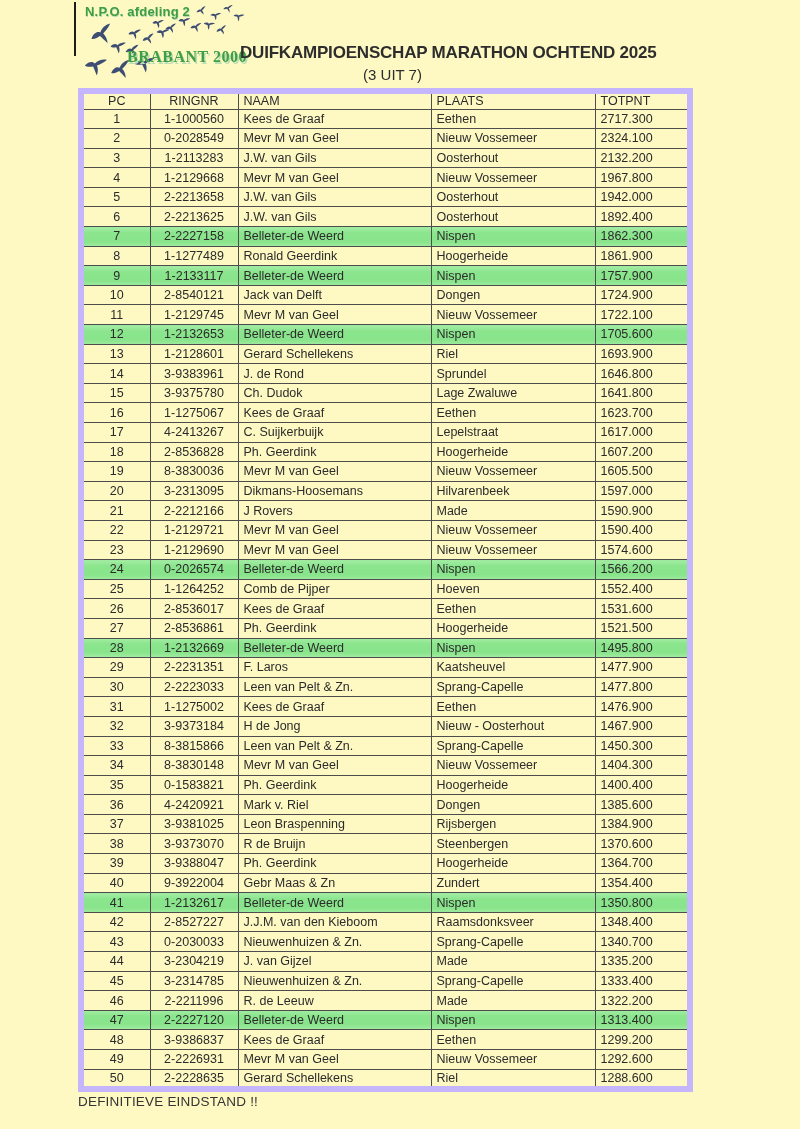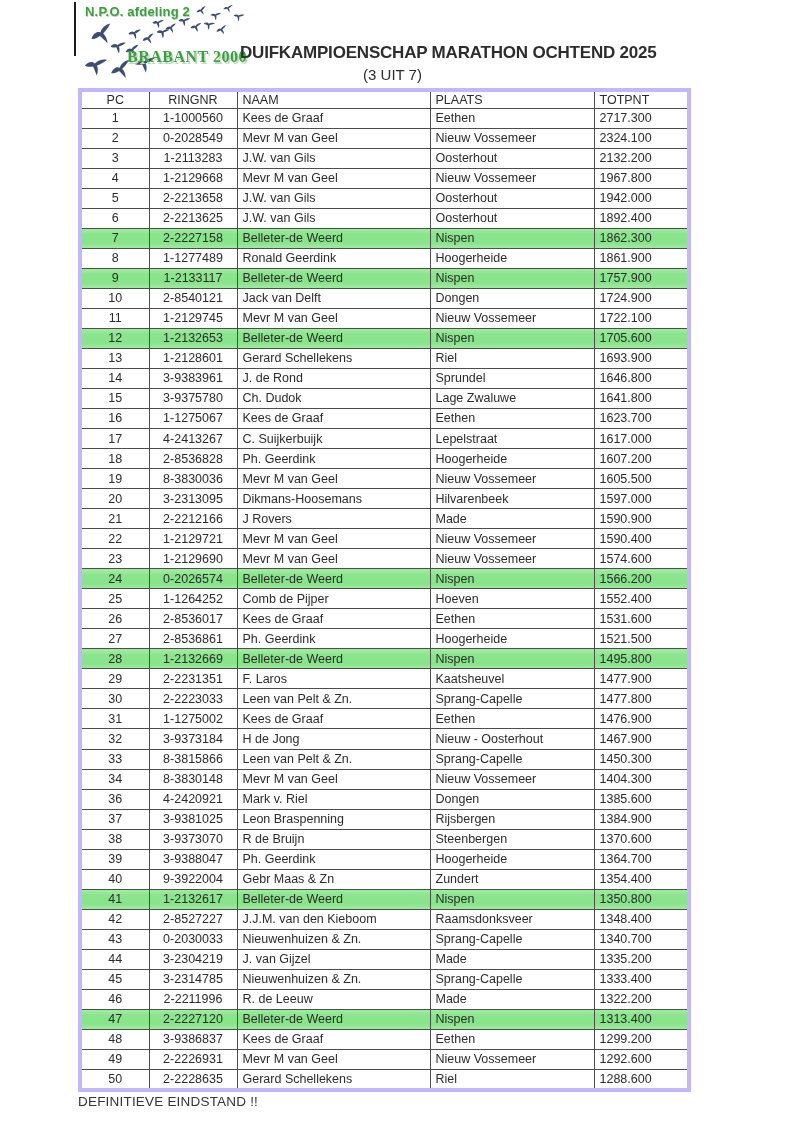--- a/index.html
+++ b/index.html
@@ -1,21 +1,21 @@
 <!DOCTYPE html>
 <html><head>
 <meta charset="utf-8">
 <style>
   * { margin: 0; padding: 0; box-sizing: border-box; }
   html, body { background: #e8e8e8; }
   .page {
     position: relative;
     width: 800px;
     height: 1129px;
-    background: #ffffff;
+    background: #fef9c3;
     font-family: "Liberation Sans", sans-serif;
     color: #2b2b2b;
     overflow: hidden;
   }
   
   .scan-line {
     position: absolute;
     left: 74px; top: 2px;
     width: 2px; height: 54px;
     background: #1c1c1c;
@@ -74,21 +74,21 @@
   table.results th, table.results td {
     border: 1px solid #4d4d4d;
     height: 18px;
     padding: 0 2px 0 5px;
     white-space: nowrap;
     overflow: hidden;
     font-weight: 400;
     text-align: left;
     color: #2b2b2b;
   }
-  table.results { border: 4px solid #c4b5fd; padding-left: 15px; }
+  table.results { border: 6px solid #c4b5fd; padding-left: 15px; }
   table.results th.c-pc, table.results td.c-pc,
   table.results th.c-ringnr, table.results td.c-ringnr {
     text-align: center;
     padding: 0;
   }
   tr.hl td {
     background: linear-gradient(180deg, #a4eda5 0%, #8ae58c 30%, #88e48a 75%, #9dea9e 100%);
   }
   tr.oh-right td:last-child { position: relative; margin-left: 31px; }
   tr.oh-right td:last-child::after {
@@ -410,20 +410,27 @@
       <td class="c-totpnt">1450.300</td>
     </tr>
         <tr>
       <td class="c-pc">34</td>
       <td class="c-ringnr">8-3830148</td>
       <td class="c-naam">Mevr M van Geel</td>
       <td class="c-plaats">Nieuw Vossemeer</td>
       <td class="c-totpnt">1404.300</td>
     </tr>
         <tr>
+      <td class="c-pc">35</td>
+      <td class="c-ringnr">0-1583821</td>
+      <td class="c-naam">Ph. Geerdink</td>
+      <td class="c-plaats">Hoogerheide</td>
+      <td class="c-totpnt">1400.400</td>
+    </tr>
+        <tr>
       <td class="c-pc">36</td>
       <td class="c-ringnr">4-2420921</td>
       <td class="c-naam">Mark v. Riel</td>
       <td class="c-plaats">Dongen</td>
       <td class="c-totpnt">1385.600</td>
     </tr>
         <tr>
       <td class="c-pc">37</td>
       <td class="c-ringnr">3-9381025</td>
       <td class="c-naam">Leon Braspenning</td>

